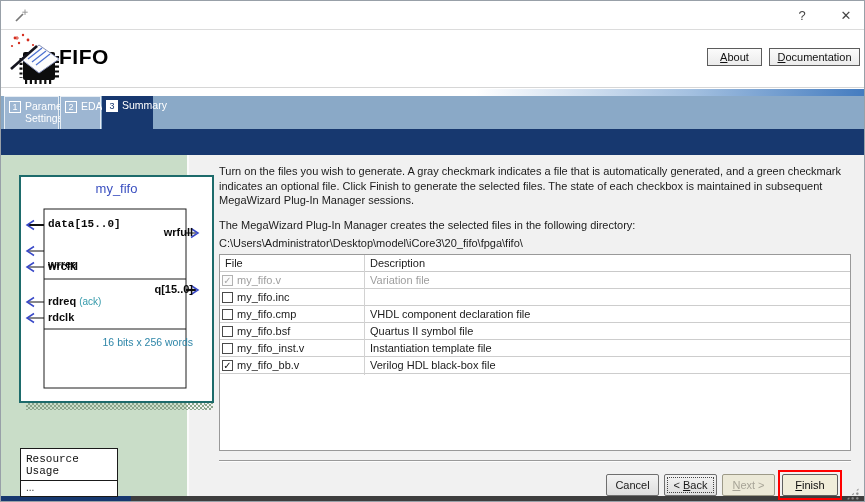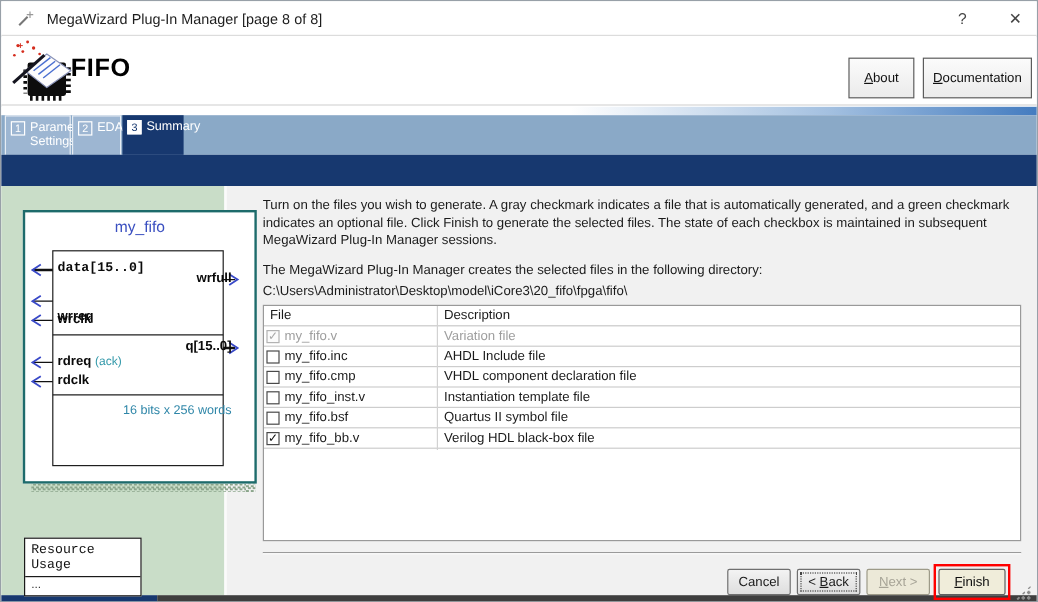--- a/index.html
+++ b/index.html
@@ -12,21 +12,21 @@
   .titlebar .wand { position:absolute; left:12px; top:7px; }
   .titlebar .title { position:absolute; left:38px; top:8px; font-size:12px; color:#1d1d1d; }
   .tb-btn { position:absolute; top:5px; width:22px; height:20px; text-align:center; font-size:13px; color:#454545; line-height:20px; cursor:default; }
   .tb-help { left:790px; }
   .tb-close { left:834px; }
 
   
   .header { position:absolute; left:0; top:30px; width:100%; height:57px; background:#fff; border-bottom:1px solid #d6d6d6; }
   .logo { position:absolute; left:6px; top:1px; }
   .product { position:absolute; left:58px; top:14px; font-size:21px; font-weight:bold; color:#000; letter-spacing:0.5px; }
-  .hdr-btn { position:absolute; top:17px; height:34px; background:linear-gradient(#fbfbfb,#ebebeb); border:1px solid #5c5c5c; font-size:11px; color:#111; font-family:"Liberation Sans",sans-serif; padding:0 6px; }
+  .hdr-btn { position:absolute; top:17px; height:18px; background:linear-gradient(#fbfbfb,#ebebeb); border:1px solid #5c5c5c; font-size:11px; color:#111; font-family:"Liberation Sans",sans-serif; padding:0 6px; }
   .btn-about { left:706px; width:55px; }
   .btn-doc { left:768px; width:91px; }
   .accel { display:inline-block; }
   .accel::first-letter { text-decoration:underline; }
 
   
   .tab-gradient { position:absolute; left:0; top:88px; width:100%; height:7px;
       background:linear-gradient(90deg,#ffffff 0%,#ffffff 55%,#a3c0e0 80%,#447cc0 100%); }
   .tabbar { position:absolute; left:0; top:95px; width:100%; height:33px; background:#8aa9c7; }
   .tab { position:absolute; top:0; height:33px; display:flex; align-items:flex-start; gap:4px; padding:3px 4px; cursor:default; }
@@ -106,21 +106,20 @@
 <div class="window">
 
   <div class="titlebar">
     <span class="wand">
       <svg width="16" height="16" viewBox="0 0 16 16">
         <line x1="3" y1="13" x2="10" y2="6" stroke="#777" stroke-width="1.7"></line>
         <line x1="12" y1="1.5" x2="12" y2="7" stroke="#999" stroke-width="1"></line>
         <line x1="9.3" y1="4.2" x2="14.7" y2="4.2" stroke="#999" stroke-width="1"></line>
       </svg>
     </span>
-    <span class="title">MegaWizard Plug-In Manager [page 8 of 8]</span>
     <span class="tb-btn tb-help">?</span>
     <span class="tb-btn tb-close">✕</span>
   </div>
 
   <div class="header">
     <span class="logo">
       <svg width="56" height="54" viewBox="0 0 56 54">
         <circle cx="8" cy="6" r="1.4" fill="#d52d1e"></circle>
           <circle cx="16" cy="3" r="1.2" fill="#d52d1e"></circle>
         <circle cx="12" cy="11" r="1.2" fill="#d52d1e"></circle>
@@ -218,42 +217,41 @@
         <span class="cb cb-gray">✓</span>
         <span class="fname">my_fifo.v</span>
       </div>
       <div class="cell-desc">Variation file</div>
     </div>
     <div class="trow">
       <div class="cell-file">
         <span class="cb"></span>
         <span class="fname">my_fifo.inc</span>
       </div>
-      <div class="cell-desc">AHDL Include file</div>
     </div>
     <div class="trow">
       <div class="cell-file">
         <span class="cb"></span>
         <span class="fname">my_fifo.cmp</span>
       </div>
       <div class="cell-desc">VHDL component declaration file</div>
     </div>
     <div class="trow">
       <div class="cell-file">
         <span class="cb"></span>
+        <span class="fname">my_fifo.bsf</span>
+      </div>
+      <div class="cell-desc">Quartus II symbol file</div>
+    </div>
+    <div class="trow">
+      <div class="cell-file">
+        <span class="cb"></span>
         <span class="fname">my_fifo_inst.v</span>
       </div>
       <div class="cell-desc">Instantiation template file</div>
-    </div>
-    <div class="trow">
-      <div class="cell-file">
-        <span class="cb"></span>
-        <span class="fname">my_fifo.bsf</span>
-      </div>
-      <div class="cell-desc">Quartus II symbol file</div>
     </div>
     <div class="trow">
       <div class="cell-file">
         <span class="cb">✓</span>
         <span class="fname">my_fifo_bb.v</span>
       </div>
       <div class="cell-desc">Verilog HDL black-box file</div>
     </div>
   </div>
 

